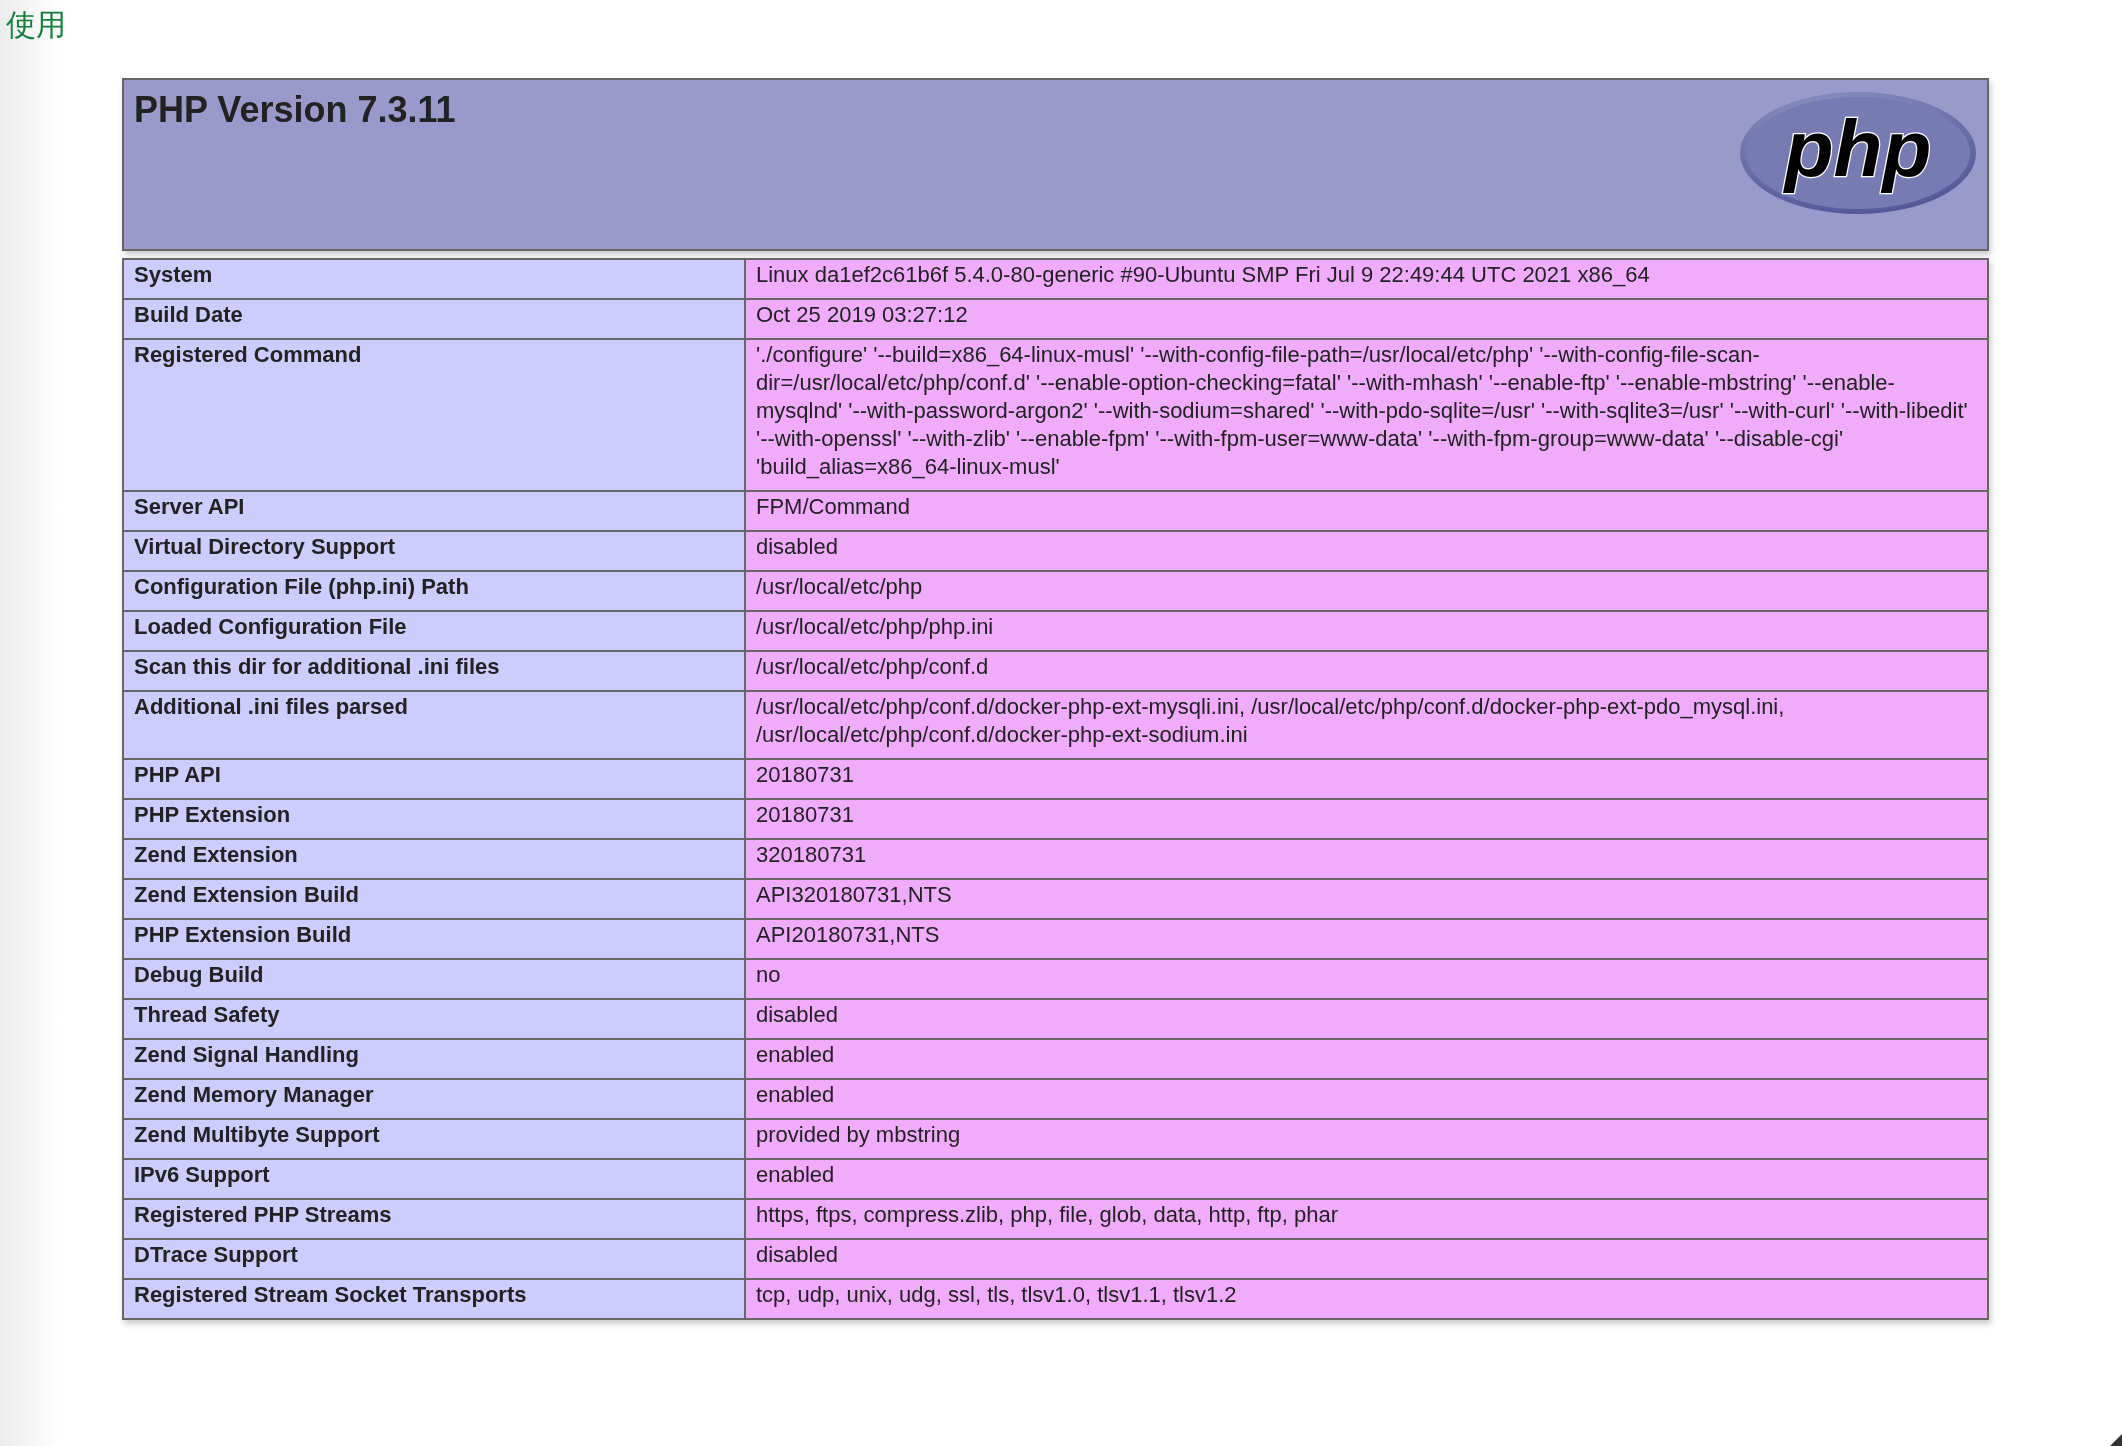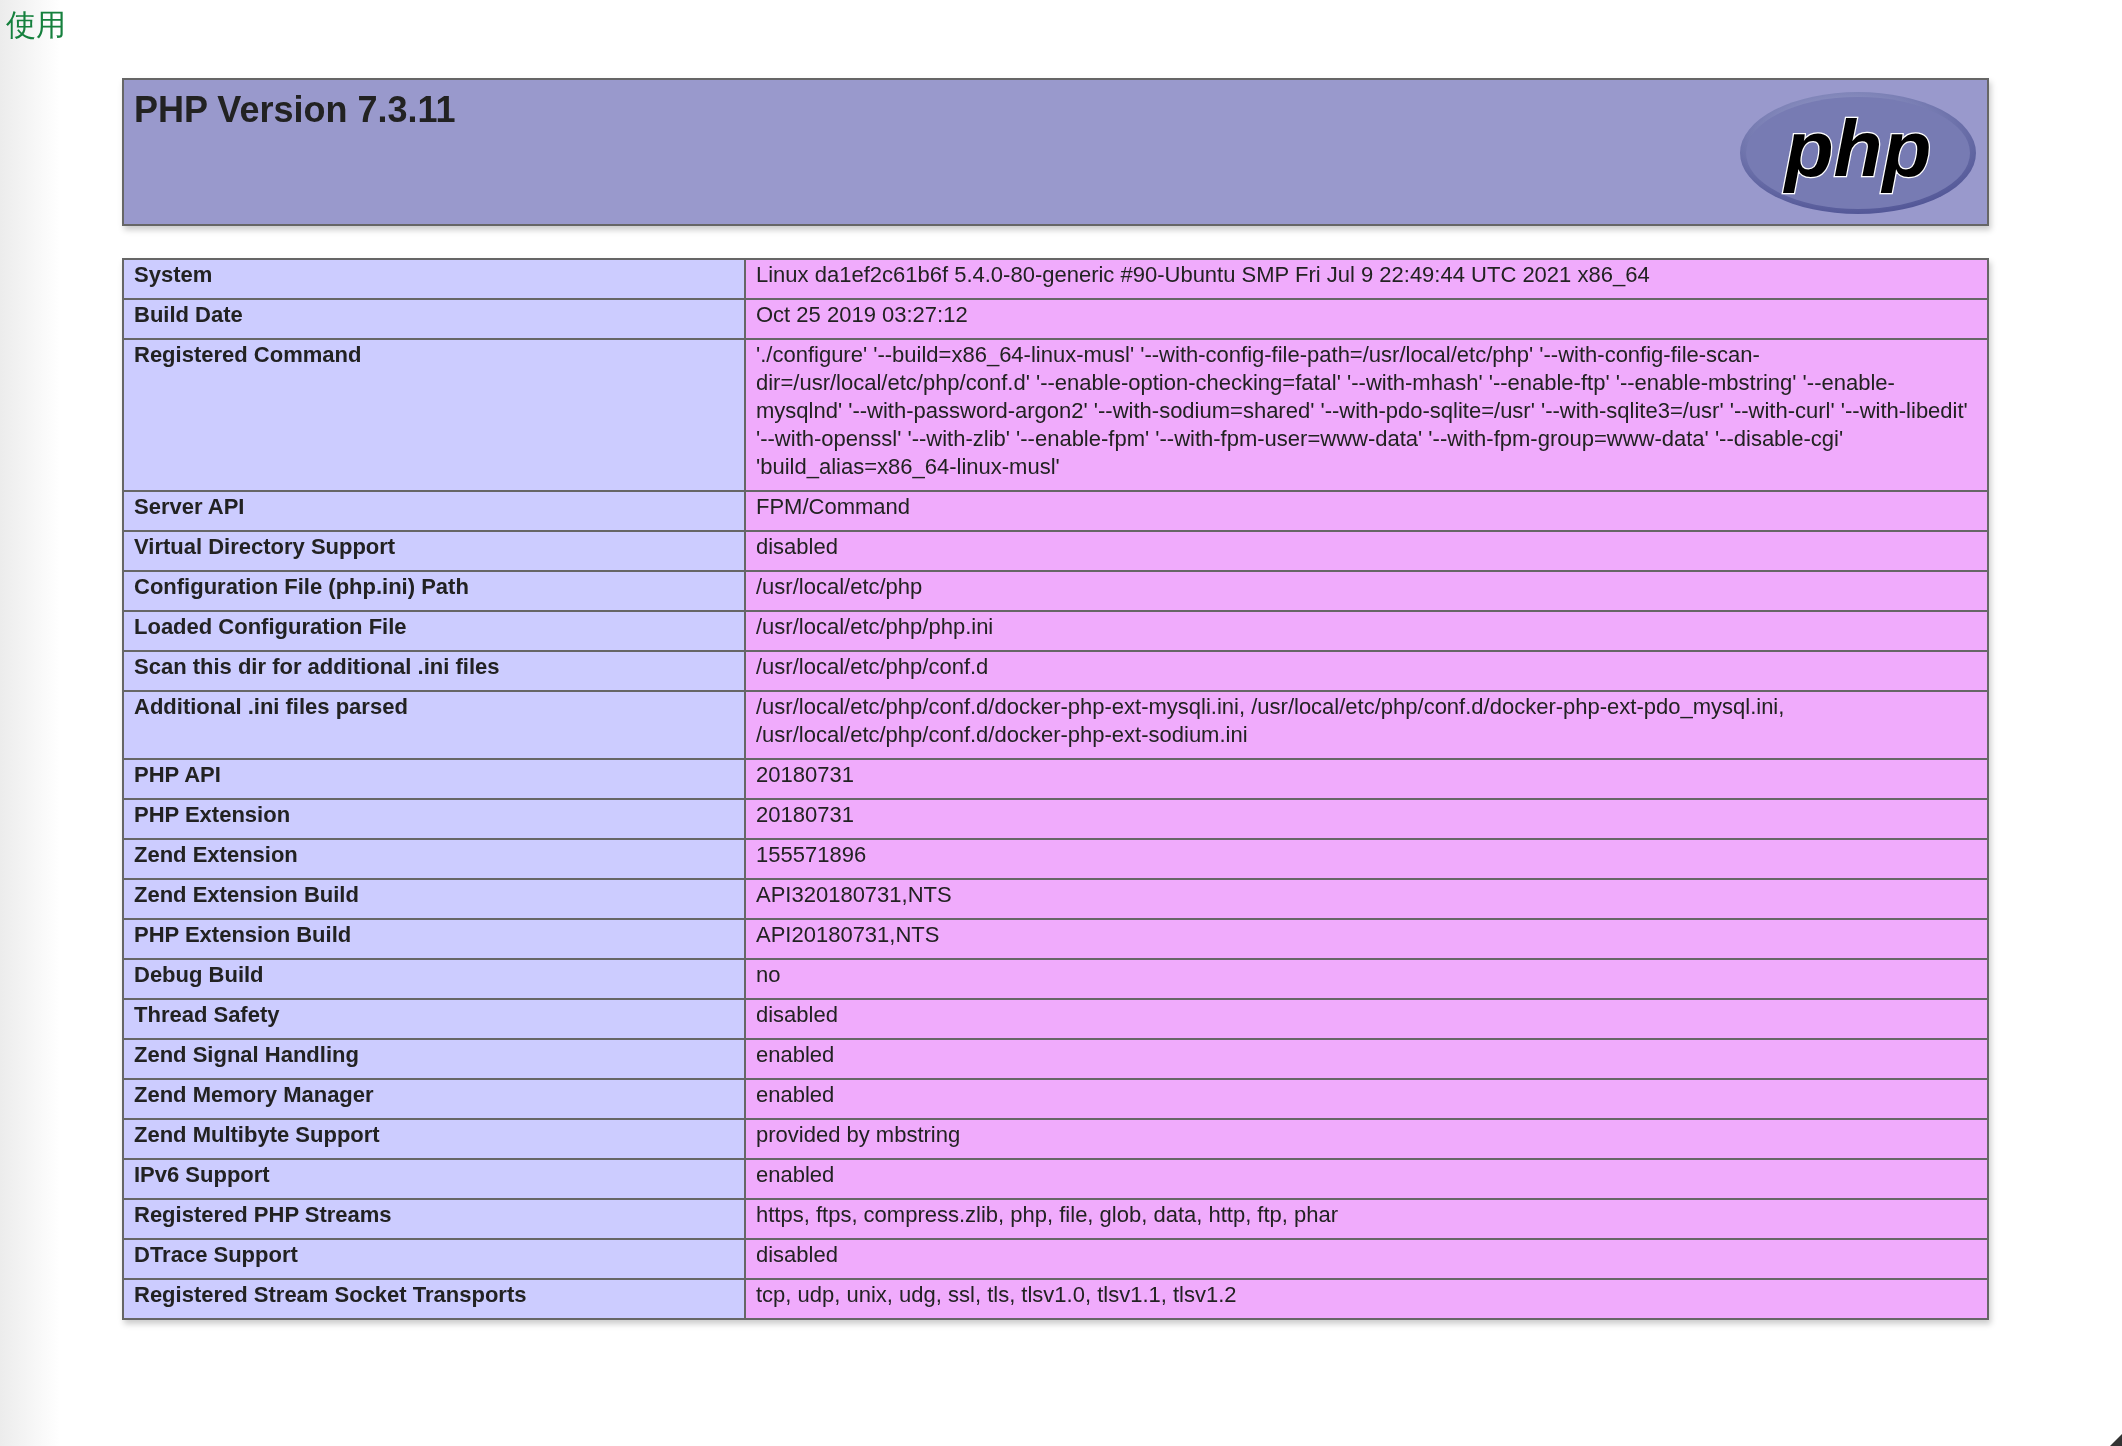--- a/index.html
+++ b/index.html
@@ -35,21 +35,21 @@
     position: absolute;
     left: 122px;
     top: 78px;
     width: 1867px;
     z-index: 2;
   }
   .header-box {
     position: relative;
     box-sizing: border-box;
     width: 1867px;
-    height: 148px;
+    height: 173px;
     background: #9999cc;
     border: 2px solid #666666;
     box-shadow: 2px 4px 6px #cccccc;
   }
   .header-title {
     position: absolute;
     left: 10px;
     top: 10px;
     margin: 0;
     font-size: 36px;
@@ -165,21 +165,21 @@
       <tr>
         <td class="e">PHP API</td>
         <td class="v">20180731</td>
       </tr>
       <tr>
         <td class="e">PHP Extension</td>
         <td class="v">20180731</td>
       </tr>
       <tr>
         <td class="e">Zend Extension</td>
-        <td class="v">155571896</td>
+        <td class="v">320180731</td>
       </tr>
       <tr>
         <td class="e">Zend Extension Build</td>
         <td class="v">API320180731,NTS</td>
       </tr>
       <tr>
         <td class="e">PHP Extension Build</td>
         <td class="v">API20180731,NTS</td>
       </tr>
       <tr>

